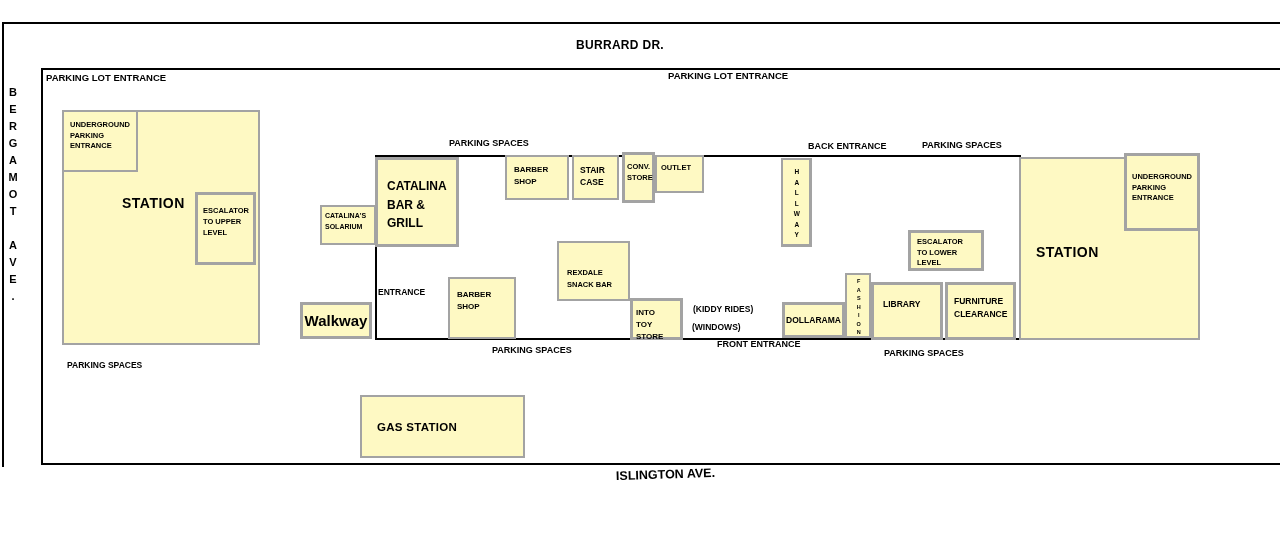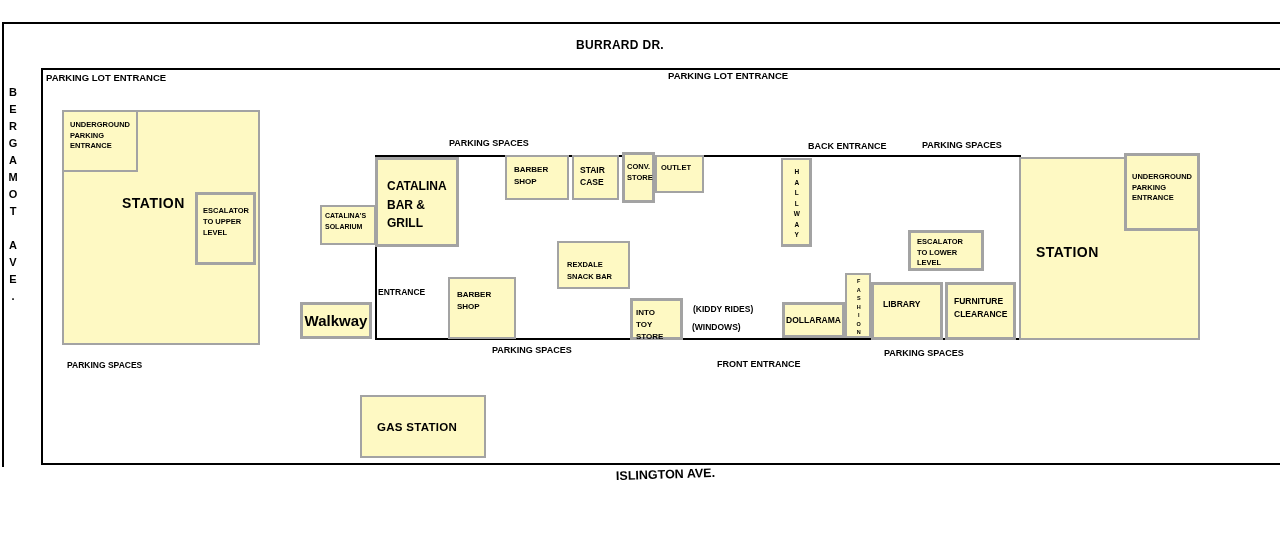--- a/index.html
+++ b/index.html
@@ -55,45 +55,45 @@
 CASE</div>
   <div class="box thick pre" style="left:622px;top:152px;width:33px;height:51px;padding:6px 0 8px 2px;font-size:7.5px;line-height:1.5;">CONV.
 STORE</div>
   <div class="box" style="left:655px;top:155px;width:49px;height:38px;padding:6px 0 0 4px;font-size:7.5px;">OUTLET</div>
   <div class="box vwrap" style="left:781px;top:158px;width:31px;height:89px;border-right-width:3px;border-bottom-width:3px;padding-top:8px;">
     <span class="vtext" style="font-size:6.5px;letter-spacing:3.5px;">HALLWAY</span>
   </div>
   <div class="lbl" style="left:808px;top:142px;font-size:9px;">BACK ENTRANCE</div>
   <div class="lbl" style="left:922px;top:141px;font-size:9px;">PARKING SPACES</div>
 
-  <div class="box pre" style="left:557px;top:241px;width:73px;height:48px;padding:16px 0 0 8px;font-size:7.5px;line-height:1.55;">REXDALE
+  <div class="box pre" style="left:557px;top:241px;width:73px;height:60px;padding:24px 0 0 8px;font-size:7.5px;line-height:1.55;">REXDALE
 SNACK BAR</div>
   <div class="box thick flexc" style="left:300px;top:302px;width:72px;height:37px;font-size:15px;">Walkway</div>
   <div class="lbl" style="left:378px;top:288px;font-size:8.5px;">ENTRANCE</div>
   <div class="box pre" style="left:448px;top:277px;width:68px;height:62px;padding:10px 0 0 7px;font-size:8px;line-height:1.5;">BARBER
 SHOP</div>
   <div class="box thick pre" style="left:630px;top:298px;width:53px;height:42px;padding:6px 0 0 3px;font-size:8px;line-height:1.5;">INTO
 TOY STORE</div>
   <div class="lbl" style="left:693px;top:305px;font-size:8.5px;">(KIDDY RIDES)</div>
   <div class="lbl" style="left:692px;top:323px;font-size:8.5px;">(WINDOWS)</div>
   <div class="box thick flexc" style="left:782px;top:302px;width:63px;height:36px;font-size:8.5px;">DOLLARAMA</div>
   <div class="box vwrap" style="left:845px;top:273px;width:26px;height:65px;padding-top:3px;">
     <span class="vtext" style="font-size:5.5px;letter-spacing:2.5px;">FASHION</span>
   </div>
   <div class="box thick pre" style="left:945px;top:282px;width:71px;height:58px;padding:10px 0 0 6px;font-size:8.5px;line-height:1.5;">FURNITURE
 CLEARANCE</div>
   <div class="box thick" style="left:871px;top:282px;width:72px;height:58px;padding:14px 0 0 9px;font-size:8.5px;">LIBRARY</div>
   <div class="box thick pre" style="left:908px;top:230px;width:76px;height:41px;padding:4px 0 0 6px;font-size:7.5px;line-height:1.4;">ESCALATOR
 TO LOWER
 LEVEL</div>
   <div class="lbl" style="left:492px;top:346px;font-size:9px;">PARKING SPACES</div>
-  <div class="lbl" style="left:717px;top:360px;font-size:9px;">FRONT ENTRANCE</div>
+  <div class="lbl" style="left:717px;top:340px;font-size:9px;">FRONT ENTRANCE</div>
   <div class="lbl" style="left:884px;top:349px;font-size:9px;">PARKING SPACES</div>
 
   <div class="box" style="left:1019px;top:157px;width:181px;height:183px;"></div>
   <div class="lbl" style="left:1036px;top:245px;font-size:14px;letter-spacing:.5px;">STATION</div>
   <div class="box thick pre" style="left:1124px;top:153px;width:76px;height:78px;padding:16px 0 0 5px;font-size:7.5px;line-height:1.4;">UNDERGROUND
 PARKING
 ENTRANCE</div>
 
-  <div class="box" style="left:360px;top:395px;width:126px;height:63px;padding:24px 0 0 15px;font-size:11.5px;letter-spacing:.3px;">GAS STATION</div>
+  <div class="box" style="left:360px;top:395px;width:165px;height:63px;padding:24px 0 0 15px;font-size:11.5px;letter-spacing:.3px;">GAS STATION</div>
 
 </div>
 
 </body></html>

